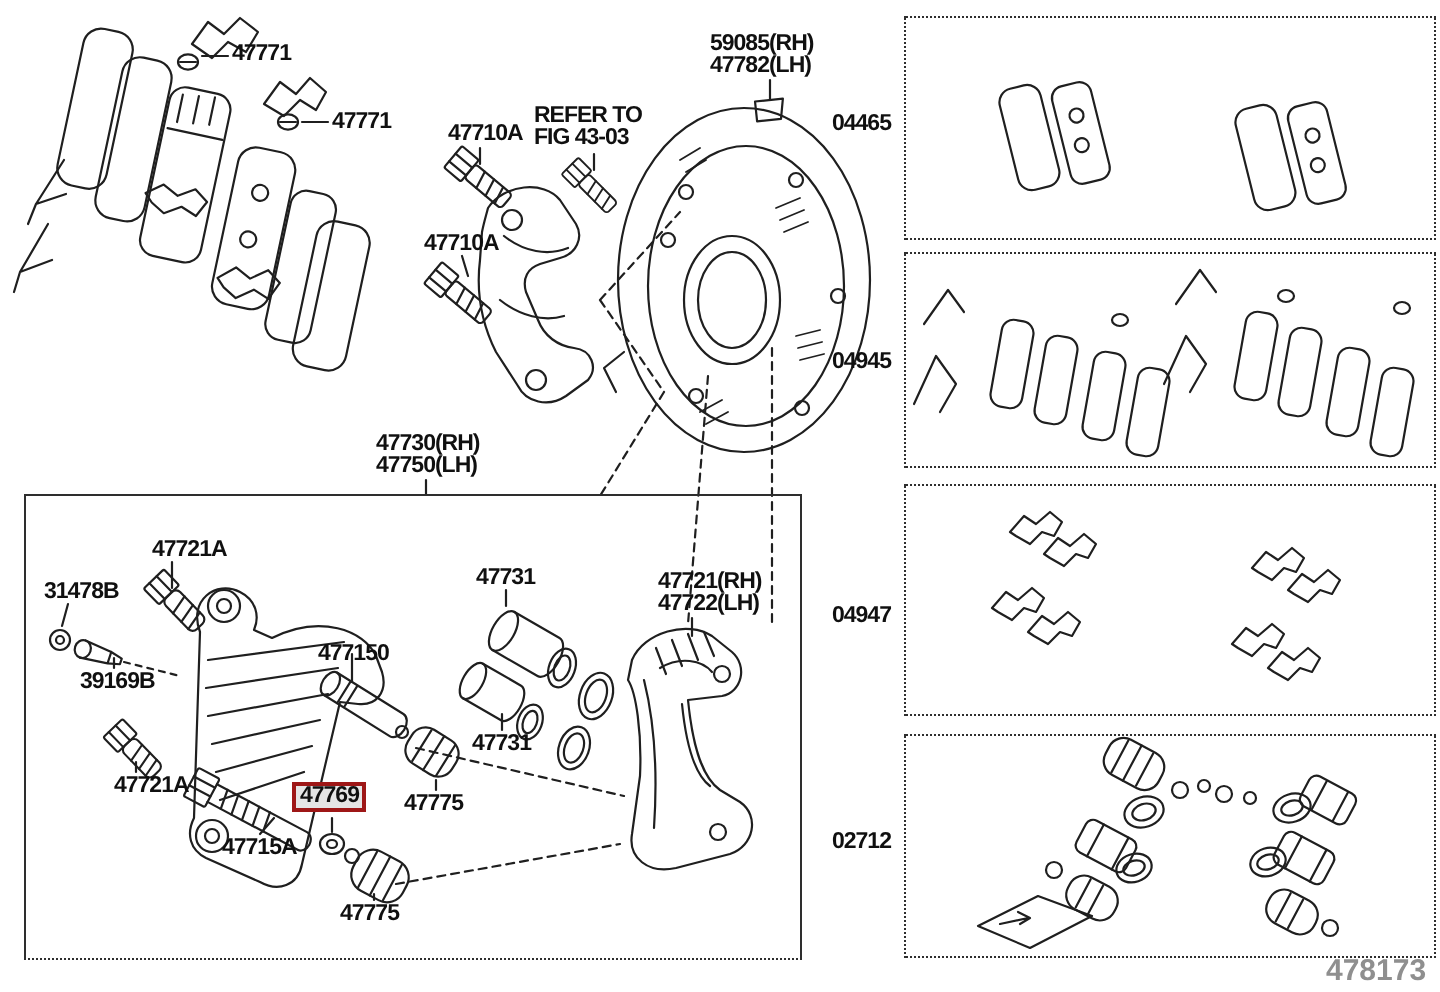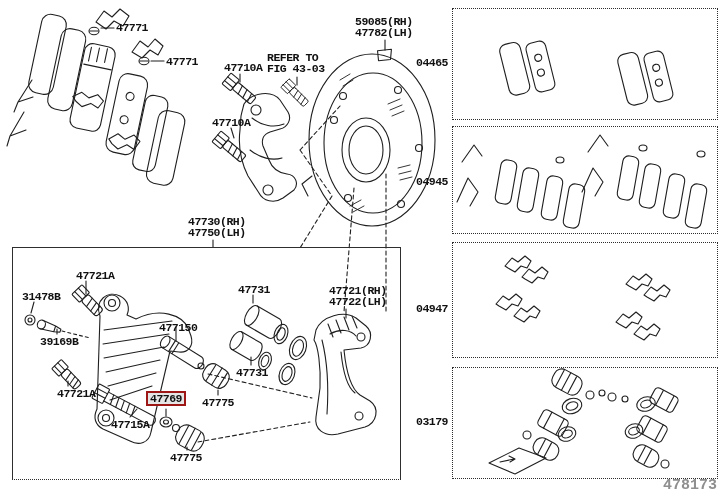--- a/index.html
+++ b/index.html
@@ -1,17 +1,17 @@
 <!DOCTYPE html>
 <html><head>
 <meta charset="utf-8">
 <style>
   html,body{margin:0;padding:0;background:#ffffff;}
   #stage{position:relative;width:720px;height:496px;background:#fff;overflow:hidden;
-         font-family:Liberation Mono, monospace;}
+         font-family:Liberation Sans, sans-serif;}
   #lineart{position:absolute;left:0;top:0;}
   #lineart *{stroke:#1f1f1f;fill:none;stroke-width:1.1;stroke-linecap:round;stroke-linejoin:round;}
   #lineart .thin *{stroke-width:0.9;}
   .label{position:absolute;font-weight:bold;font-size:11.5px;line-height:11px;
          letter-spacing:-0.5px;color:#101010;white-space:nowrap;}
   .label.two div{line-height:10.5px;}
   .kit-box{position:absolute;border:1px dotted #2e2e2e;}
   .main-box{position:absolute;border:1.2px solid #2e2e2e;border-bottom-style:dotted;}
   .hl{border:2px solid #9e1717;padding:0 2px;background:#e5e5e5;}
   .fig-num{color:#8f8f8f;font-size:15px;letter-spacing:0;}
@@ -352,21 +352,21 @@
   <div class="label two" style="left:355px;top:17px">
     <div>59085(RH)</div>
     <div>47782(LH)</div>
   </div>
 
   <div class="label" style="left:212px;top:117px">47710A</div>
 
   <div class="label" style="left:416px;top:57px">04465</div>
   <div class="label" style="left:416px;top:176px">04945</div>
   <div class="label" style="left:416px;top:303px">04947</div>
-  <div class="label" style="left:416px;top:416px">03179</div>
+  <div class="label" style="left:416px;top:416px">02712</div>
 
   <div class="label two" style="left:188px;top:217px">
     <div>47730(RH)</div>
     <div>47750(LH)</div>
   </div>
 
   <div class="label" style="left:76px;top:270px">47721A</div>
   <div class="label" style="left:22px;top:291px">31478B</div>
   <div class="label" style="left:40px;top:336px">39169B</div>
   <div class="label" style="left:159px;top:322px">477150</div>

